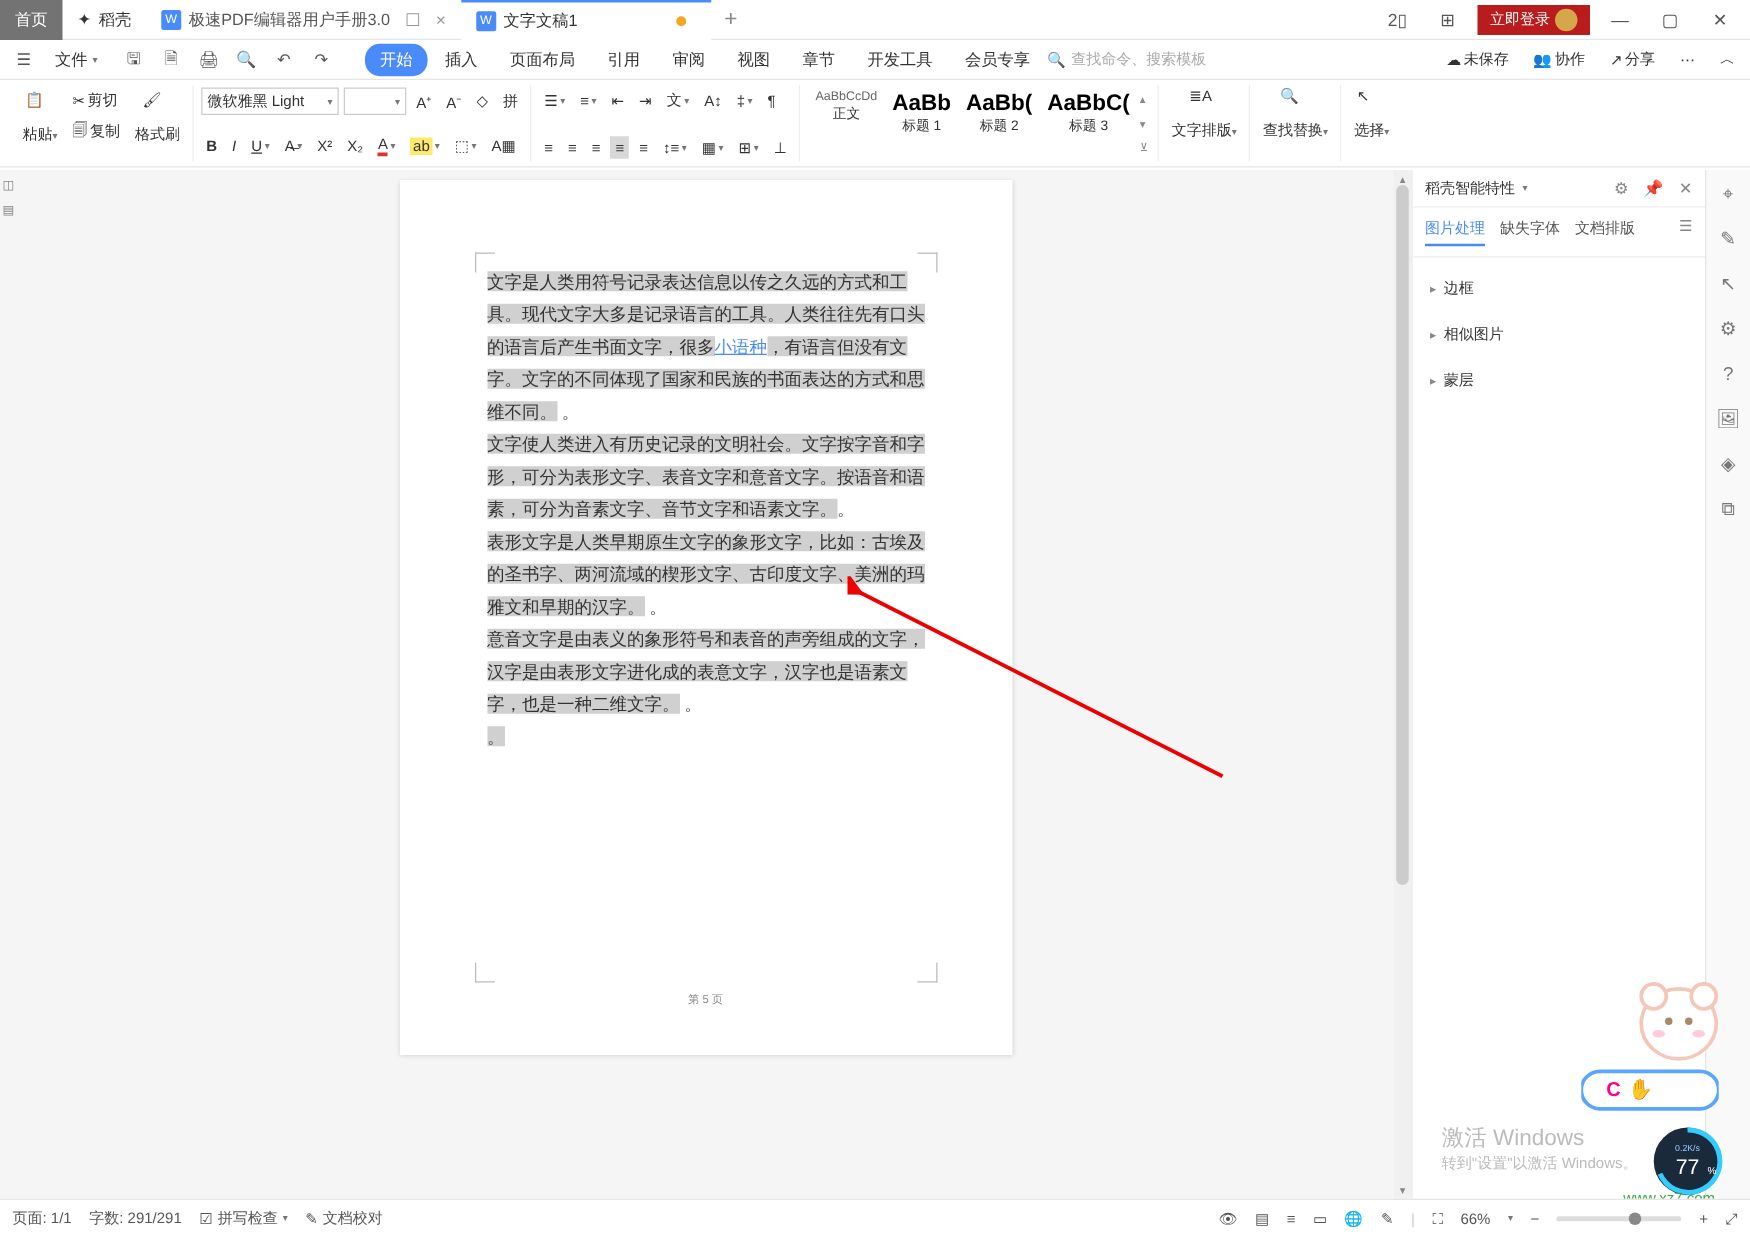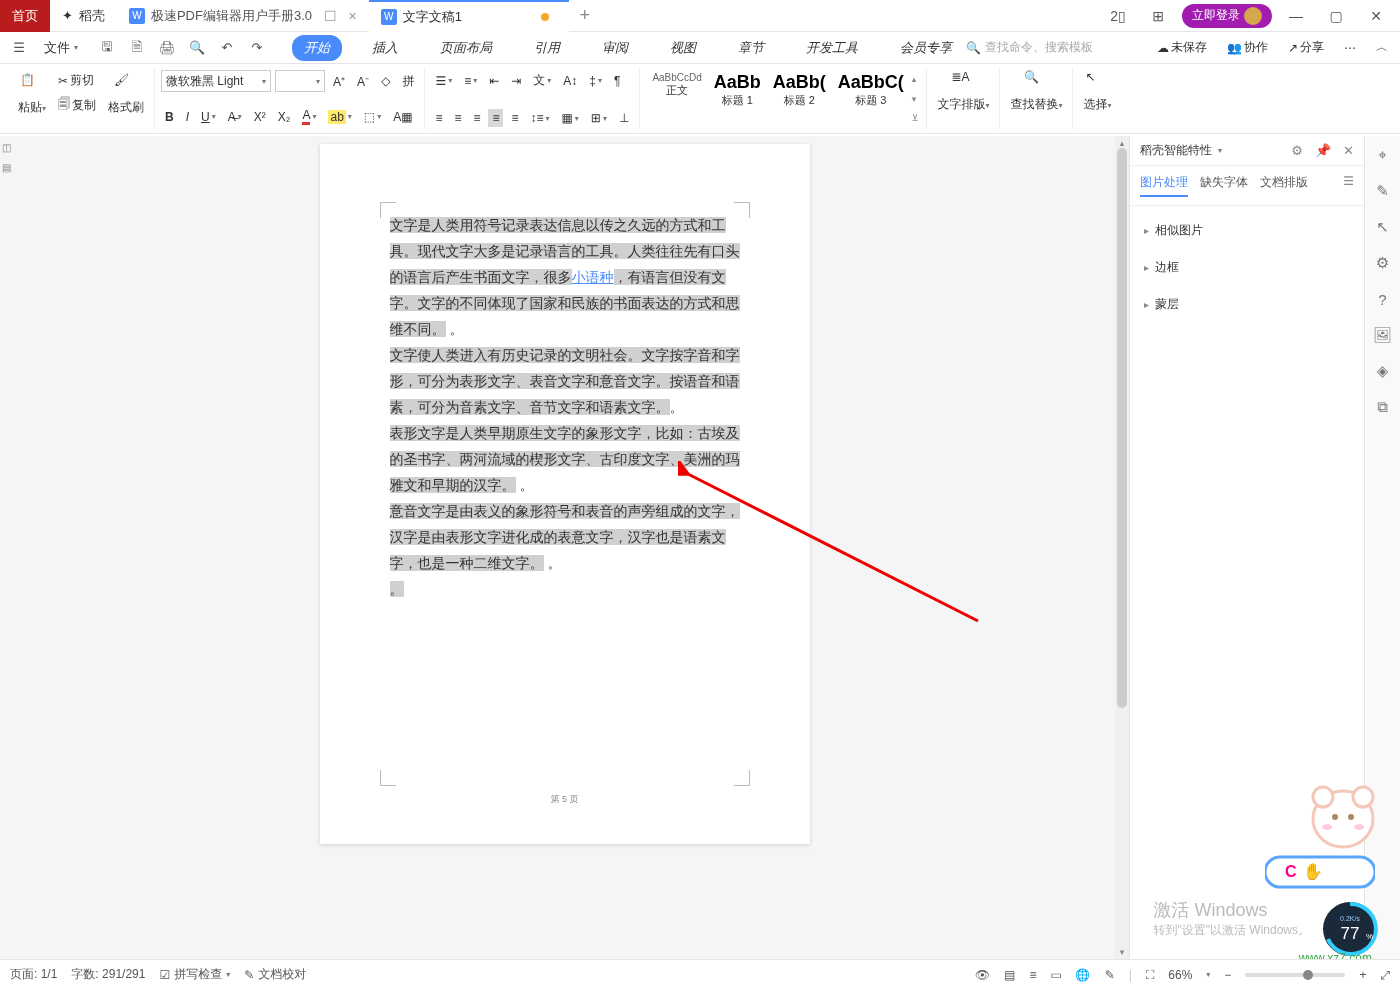--- a/index.html
+++ b/index.html
@@ -1,40 +1,40 @@
 <!DOCTYPE html>
 <html><head>
 <meta charset="utf-8">
 <style>
 * { margin: 0; padding: 0; box-sizing: border-box; font-family: "Microsoft YaHei", sans-serif; }
 body { width: 1400px; height: 989px; background: #fff; overflow: hidden; position: relative; font-size: 13px; color: #333; }
 
 
 .titlebar { height: 32px; background: #fff; display: flex; align-items: center; border-bottom: 1px solid #e5e5e5; }
 .tab { height: 32px; display: flex; align-items: center; padding: 0 12px; gap: 6px; font-size: 13px; cursor: pointer; }
-.tab.home { background: #b91c1c; color: #fff; }
+.tab.home { background: #737373; color: #fff; }
 .tab.docer { color: #333; }
 .tab.pdf { color: #555; min-width: 220px; }
 .tab.active-doc { background: #fff; border-top: 2px solid #4a8bfc; color: #333; position: relative; min-width: 200px; }
 .doc-ico { width: 16px; height: 16px; background: #4a8bfc; border-radius: 2px; color:#fff; font-size: 10px; display:flex; align-items:center; justify-content:center; }
 .dirty-dot { width: 8px; height: 8px; background: #f5a623; border-radius: 50%; margin-left: auto; margin-right: 8px; }
 .tab-add { width: 32px; text-align: center; color: #888; font-size: 18px; cursor: pointer; }
 .tab-close { color: #999; font-size: 14px; margin-left: 6px; }
 .titlebar-right { margin-left: auto; display: flex; align-items: center; gap: 8px; padding-right: 8px; }
 .win-btn { width: 32px; height: 28px; display:flex; align-items:center; justify-content:center; color:#555; font-size: 14px; cursor: pointer;}
-.login-btn { background: #a21caf; color: #fff; border-radius: 12px; padding: 3px 10px; font-size: 12px; display: flex; align-items: center; gap: 4px; }
+.login-btn { background: #b91c1c; color: #fff; border-radius: 0; padding: 3px 10px; font-size: 12px; display: flex; align-items: center; gap: 4px; }
 .avatar { width: 18px; height: 18px; background: #d4a84a; border-radius: 50%; }
 
 
 .menubar { height: 32px; display: flex; align-items: center; padding: 0 8px; gap: 2px; border-bottom: 1px solid #e5e5e5; }
 .menu-left { display: flex; align-items: center; gap: 8px; }
 .file-menu { display: flex; align-items: center; gap: 4px; padding: 2px 6px; }
 .qat { display: flex; gap: 8px; margin-left: 4px; }
 .qat-btn { width: 22px; height: 22px; display:flex; align-items:center; justify-content:center; color:#555; cursor:pointer; }
-.menutabs { display: flex; gap: 18px; margin-left: 16px; font-style: italic; }
+.menutabs { display: flex; gap: 2px; margin-left: 16px; }
 .menutab { padding: 4px 12px; font-size: 13px; color: #333; cursor: pointer; }
 .menutab.active { background: #4a8bfc; color: #fff; border-radius: 12px; }
 .menu-right { margin-left: auto; display: flex; align-items: center; gap: 12px; font-size: 13px; color: #555; }
 .search-cmd { display:flex; align-items:center; gap:4px; color:#aaa; font-size:12px; }
 .search-ico { color:#aaa; }
 
 
 .ribbon { height: 70px; display: flex; border-bottom: 1px solid #e5e5e5; padding: 4px 8px; align-items: stretch; }
 .rib-group { display: flex; flex-direction: column; justify-content: space-between; padding: 2px 6px; border-right: 1px solid #eee; position: relative; }
 .rib-row { display: flex; align-items: center; gap: 4px; }
@@ -355,24 +355,24 @@
       <span class="hbtn">✕</span>
     </div>
     <div class="side-tabs">
       <span class="side-tab active">图片处理</span>
       <span class="side-tab">缺失字体</span>
       <span class="side-tab">文档排版</span>
       <span class="side-menu-btn">☰</span>
     </div>
     <div class="side-list">
       <div class="side-item">
-          <span>相似图片</span>
+          <span>边框</span>
         </div>
       <div class="side-item">
-          <span>边框</span>
+          <span>相似图片</span>
         </div>
       <div class="side-item">
           <span>蒙层</span>
         </div>
     </div>
   </div>
 
   <div class="rail">
     <span class="rail-btn">⌖</span>
     <span class="rail-btn">✎</span>

